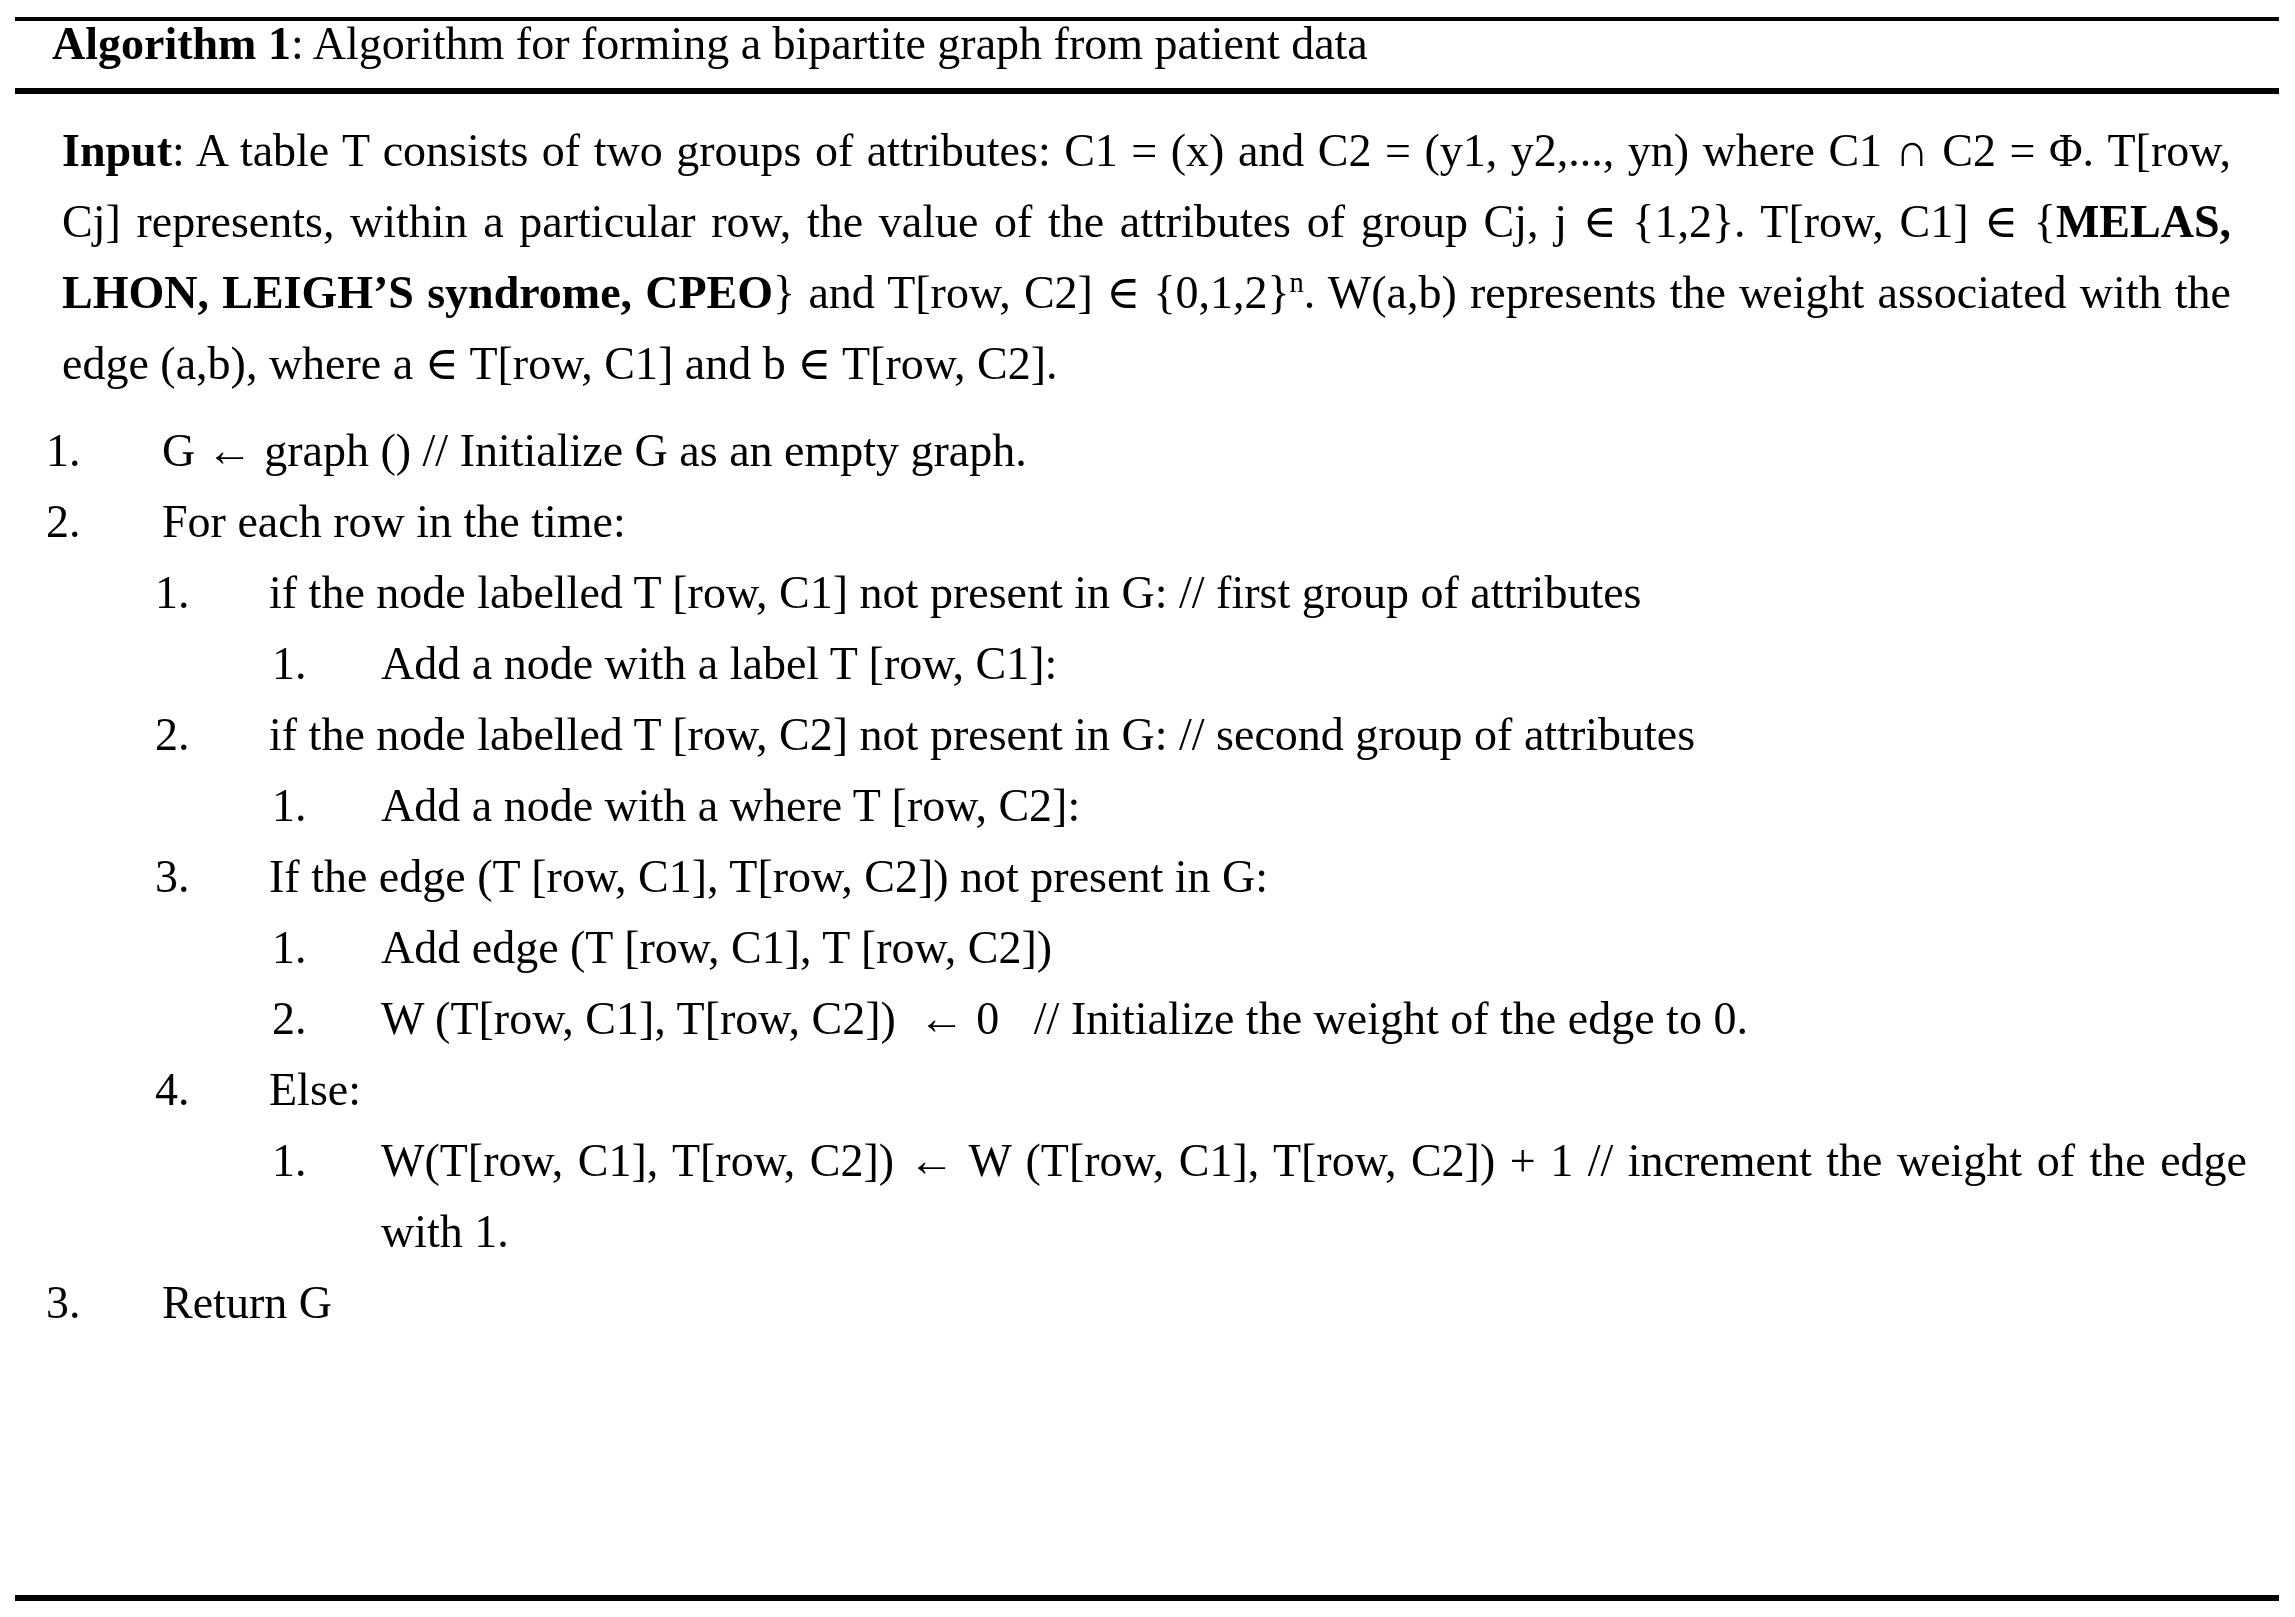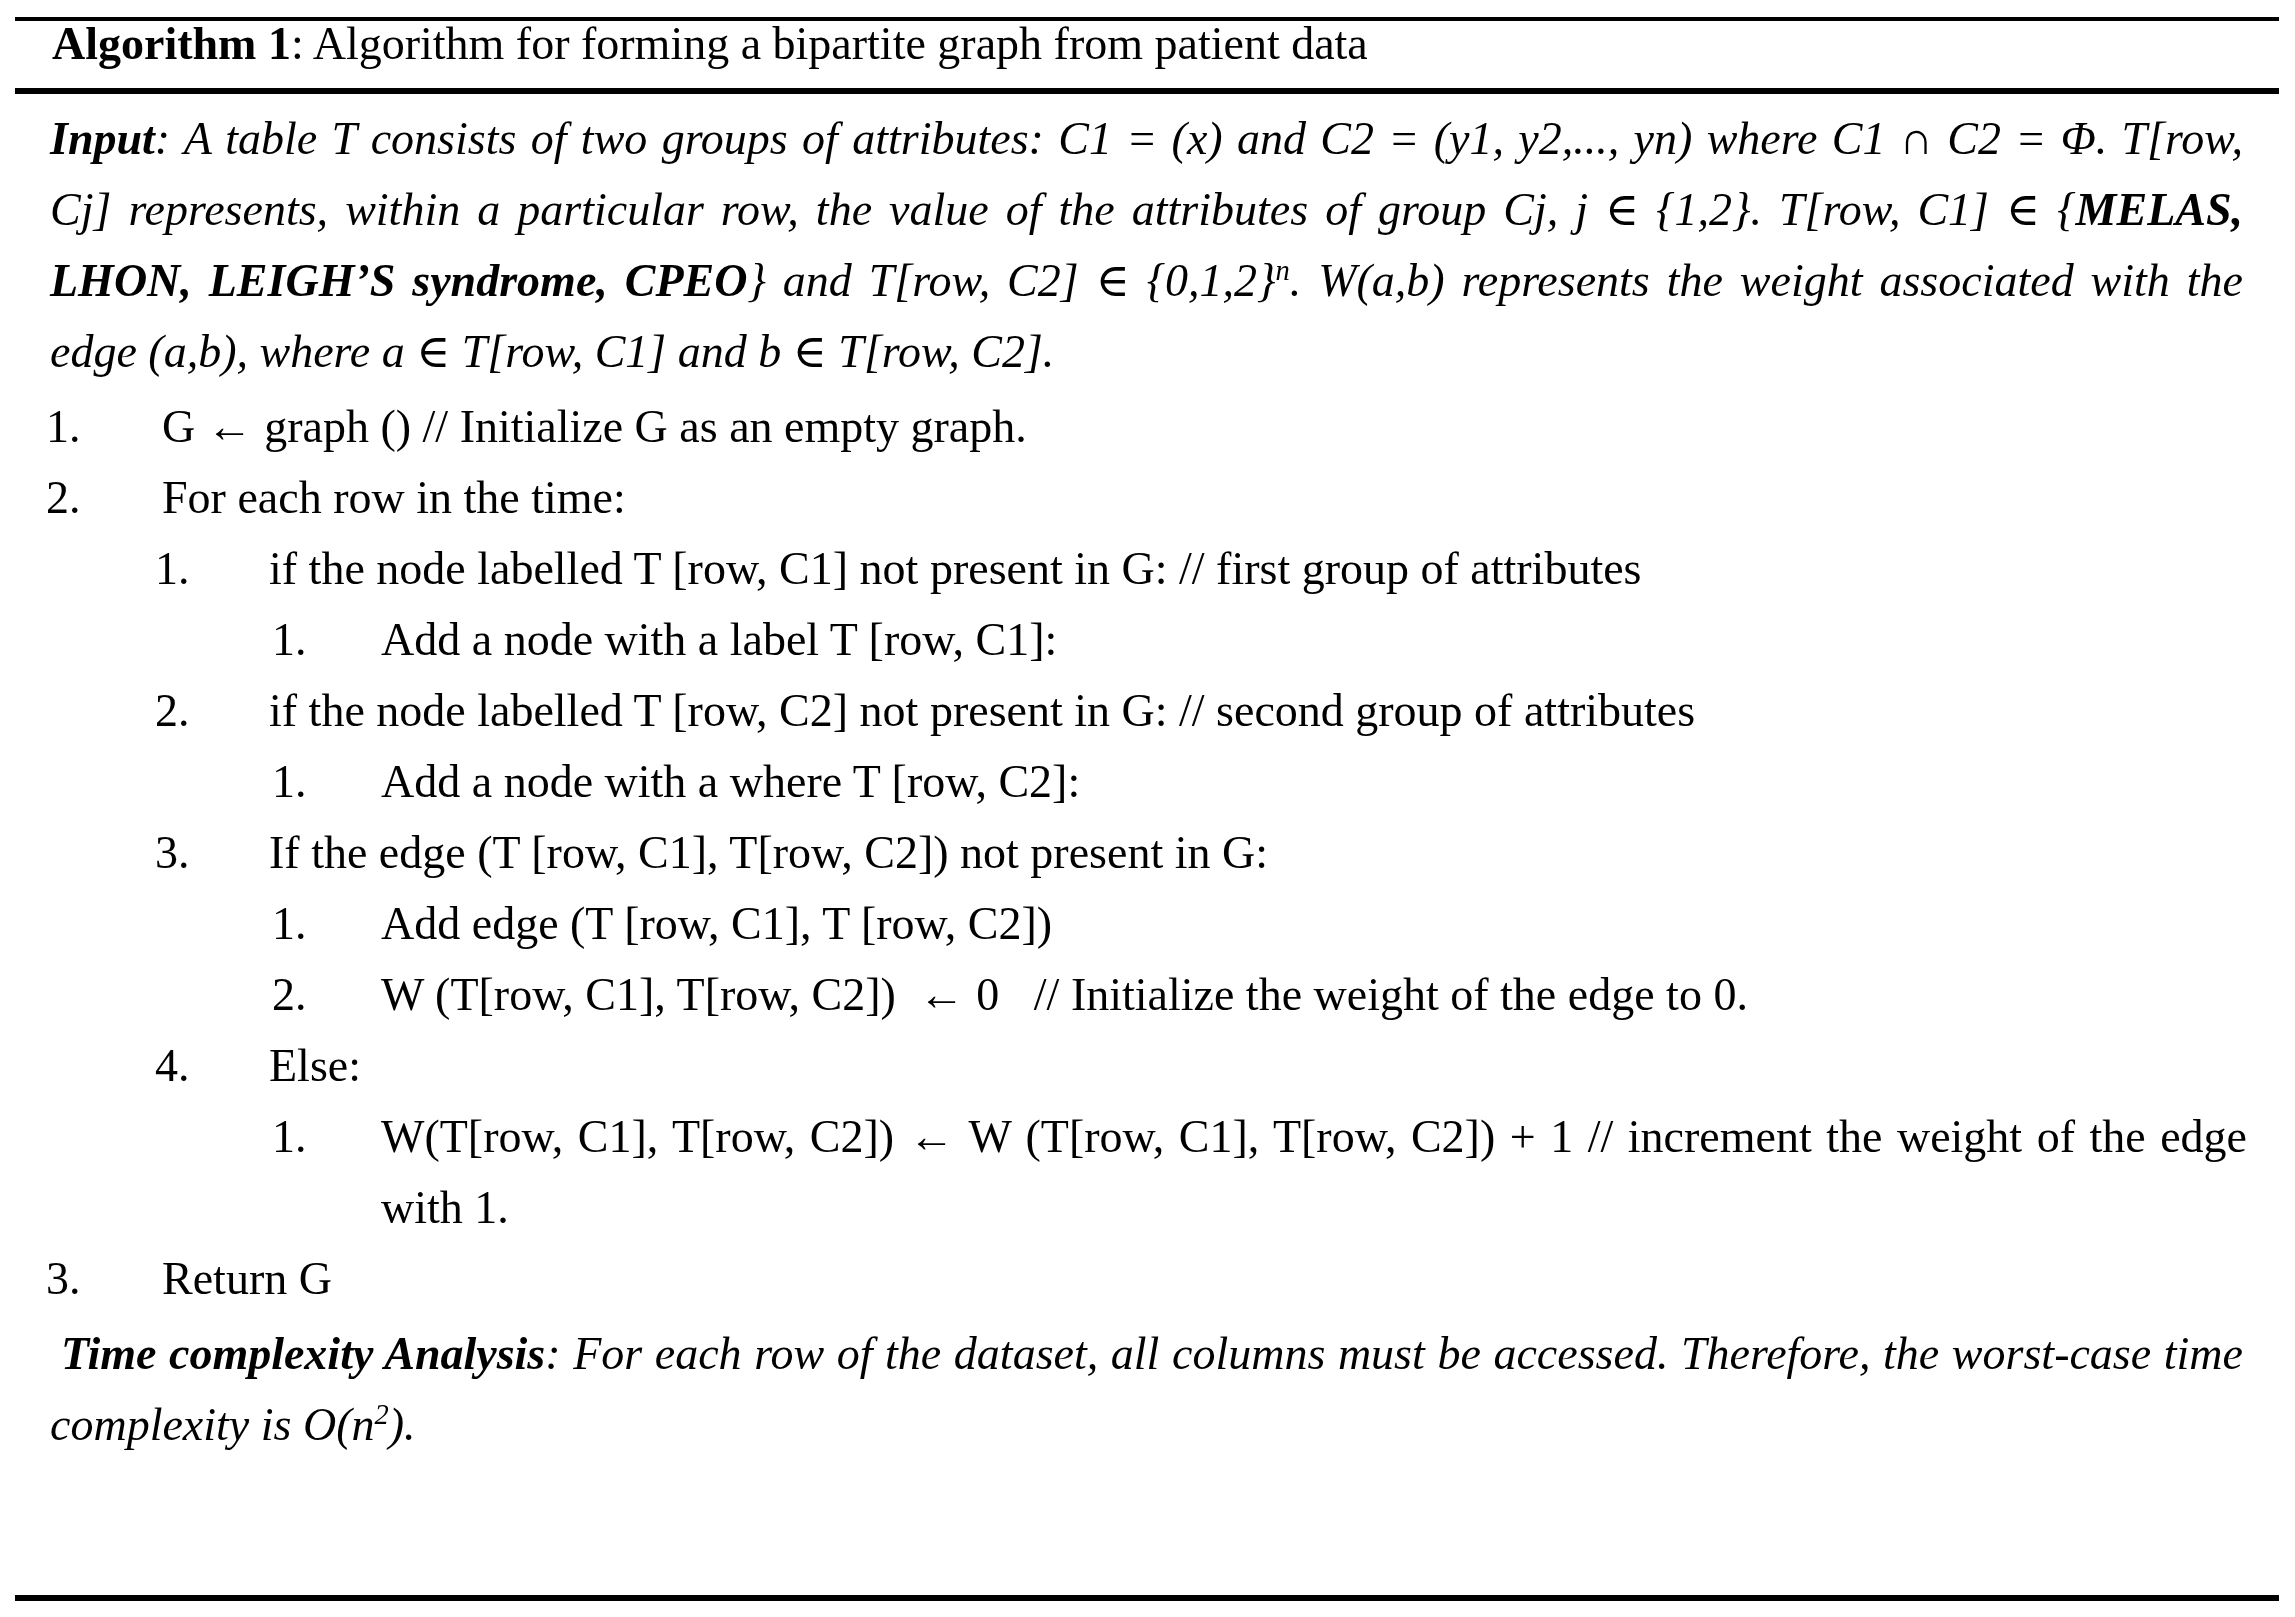--- a/index.html
+++ b/index.html
@@ -29,23 +29,22 @@
     line-height: 64px;
     white-space: nowrap;
   }
 
   .body-area {
     position: absolute;
     top: 99px; left: 46px; right: 48px;
     line-height: 71px;
   }
   .para {
-    margin: 4px;
+    margin: 16px;
     text-align: justify;
-    font-style: italic;
   }
   .para.no-justify { text-align: left; }
   .complexity { text-indent: 11px; }
 
   .step {
     display: flex;
     align-items: flex-start;
   }
   .step .marker { flex: none; }
   .step .stext {
@@ -117,17 +116,16 @@
       </div>
       <div class="step level3">
         <span class="marker">1.</span>
         <span class="stext">W(T[row, C1], T[row, C2]) ← W (T[row, C1], T[row, C2]) + 1 // increment the weight of the edge with 1.</span>
       </div>
       <div class="step level1">
         <span class="marker">3.</span>
         <span class="stext">Return G</span>
       </div>
     </div>
-  <p class="para complexity"><span class="b">Time complexity Analysis</span><span>: For each row of the dataset, all columns must be accessed. Therefore, the worst-case time complexity is O(n</span><sup>2</sup><span>).</span></p>
 </div>
 
 <div class="rule rule-bottom"></div>
 
 
 </body></html>

